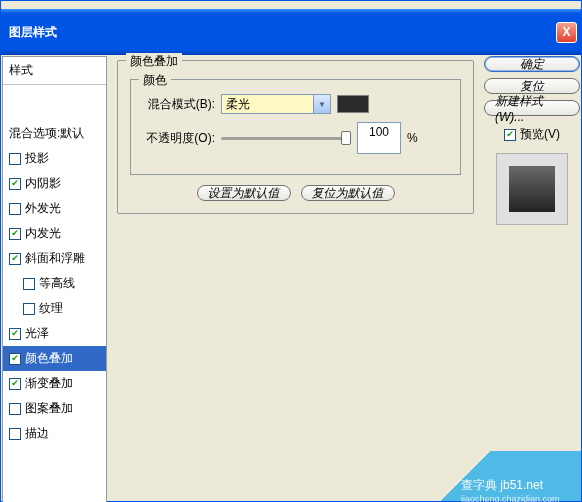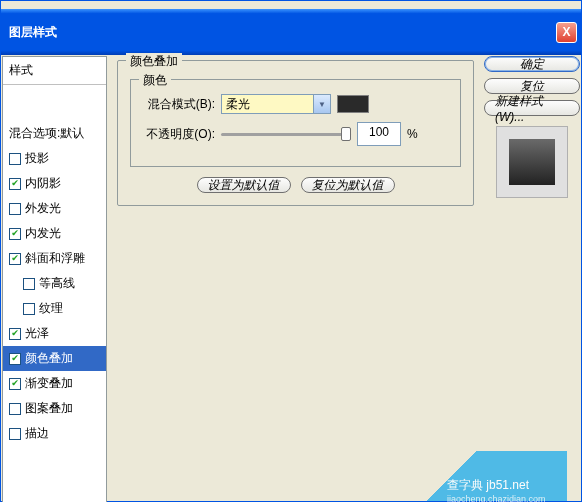--- a/index.html
+++ b/index.html
@@ -21,30 +21,30 @@
 .fieldset { border: 1px solid #919b9c; border-radius: 2px; padding: 10px 12px 12px 12px; margin-top: 4px; position: relative; }
 .legend { position: absolute; top: -8px; left: 8px; background: #ece9d8; padding: 0 4px; }
 .inner-fieldset { border: 1px solid #919b9c; padding: 14px 12px 12px 12px; position: relative; margin-top: 8px; }
 .row { display: flex; align-items: center; gap: 6px; margin-bottom: 8px; }
 .row label { min-width: 72px; text-align: right; }
 .select { width: 110px; height: 20px; border: 1px solid #7f9db9; background: #fef9c3; display: flex; align-items: center; padding: 0 4px; position: relative; }
 .select .arrow { position: absolute; right: 0; top: 0; width: 17px; height: 100%; background: linear-gradient(#dbeafe,#a8c7f0); border-left: 1px solid #7f9db9; display: flex; align-items: center; justify-content: center; font-size: 8px; color: #4d6185; }
 .swatch { width: 32px; height: 18px; background: #2a2a2a; border: 1px solid #808080; display:inline-block; }
 .slider-track { flex: 1; height: 3px; background: #a0a0a0; border-radius: 2px; position: relative; max-width: 130px; }
 .slider-thumb { position: absolute; right: 0; top: -6px; width: 10px; height: 14px; background: #fdfdfd; border: 1px solid #707070; border-radius: 2px; }
-.numbox { width: 44px; height: 24px; border: 1px solid #7f9db9; background: #fff; text-align: center; line-height: 18px; }
+.numbox { width: 44px; height: 32px; border: 1px solid #7f9db9; background: #fff; text-align: center; line-height: 18px; }
 .btnrow { display: flex; gap: 10px; justify-content: center; margin-top: 10px; }
 .xp-btn { min-width: 84px; height: 16px; background: linear-gradient(#fdfdfd,#e7e7e2); border: 1px solid #707070; border-radius: 10px; cursor: pointer; padding: 0 10px; display: flex; align-items: center; justify-content: center; font-style: italic; }
 .xp-btn.focus { border: 1px solid #3169c6; box-shadow: inset 0 0 0 1px #8ab3e6; }
 .right-panel { width: 96px; display: flex; flex-direction: column; gap: 6px; align-items: stretch; }
 .right-panel .xp-btn { width: 96px; }
 .preview-row { display: flex; align-items: center; gap: 4px; justify-content: center; margin-top: 4px; }
 .preview-box { width: 72px; height: 72px; background: #e0e0e0; border: 1px solid #b0b0b0; margin: 4px auto 0; display: flex; align-items: center; justify-content: center; }
 .preview-grad { width: 46px; height: 46px; background: linear-gradient(to bottom,#6a6a6a,#222); }
-.watermark { position: absolute; right: 14px; bottom: 0; width: 150px; height: 50px; background: linear-gradient(135deg, transparent 0 30%, #3fb6e8 30% 100%); color: #fff; font-size: 11px; padding: 26px 6px 4px 30px; opacity: .9; pointer-events:none; }
+.watermark { position: absolute; right: 0; bottom: 0; width: 150px; height: 50px; background: linear-gradient(135deg, transparent 0 30%, #3fb6e8 30% 100%); color: #fff; font-size: 11px; padding: 26px 6px 4px 30px; opacity: .9; pointer-events:none; }
 .watermark .small { font-size: 9px; opacity: .8; display:block; }
 </style>
 </head>
 <body>
 
 <div class="window">
   <div class="titlebar">
     <span class="title">图层样式</span>
     <div class="close-btn">
       <span>X</span>
@@ -137,20 +137,24 @@
           <div class="xp-btn">设置为默认值</div>
           <div class="xp-btn">复位为默认值</div>
         </div>
       </div>
     </div>
 
     <div class="right-panel">
       <div class="xp-btn focus">确定</div>
       <div class="xp-btn">复位</div>
       <div class="xp-btn">新建样式(W)...</div>
+      <div class="preview-row">
+        <span class="cb checked"></span>
+        <span>预览(V)</span>
+      </div>
       <div class="preview-box">
         <div class="preview-grad"></div>
       </div>
     </div>
 
   </div>
   <div class="watermark">
     <span>查字典 jb51.net</span>
     <span class="small">jiaocheng.chazidian.com</span>
   </div>

